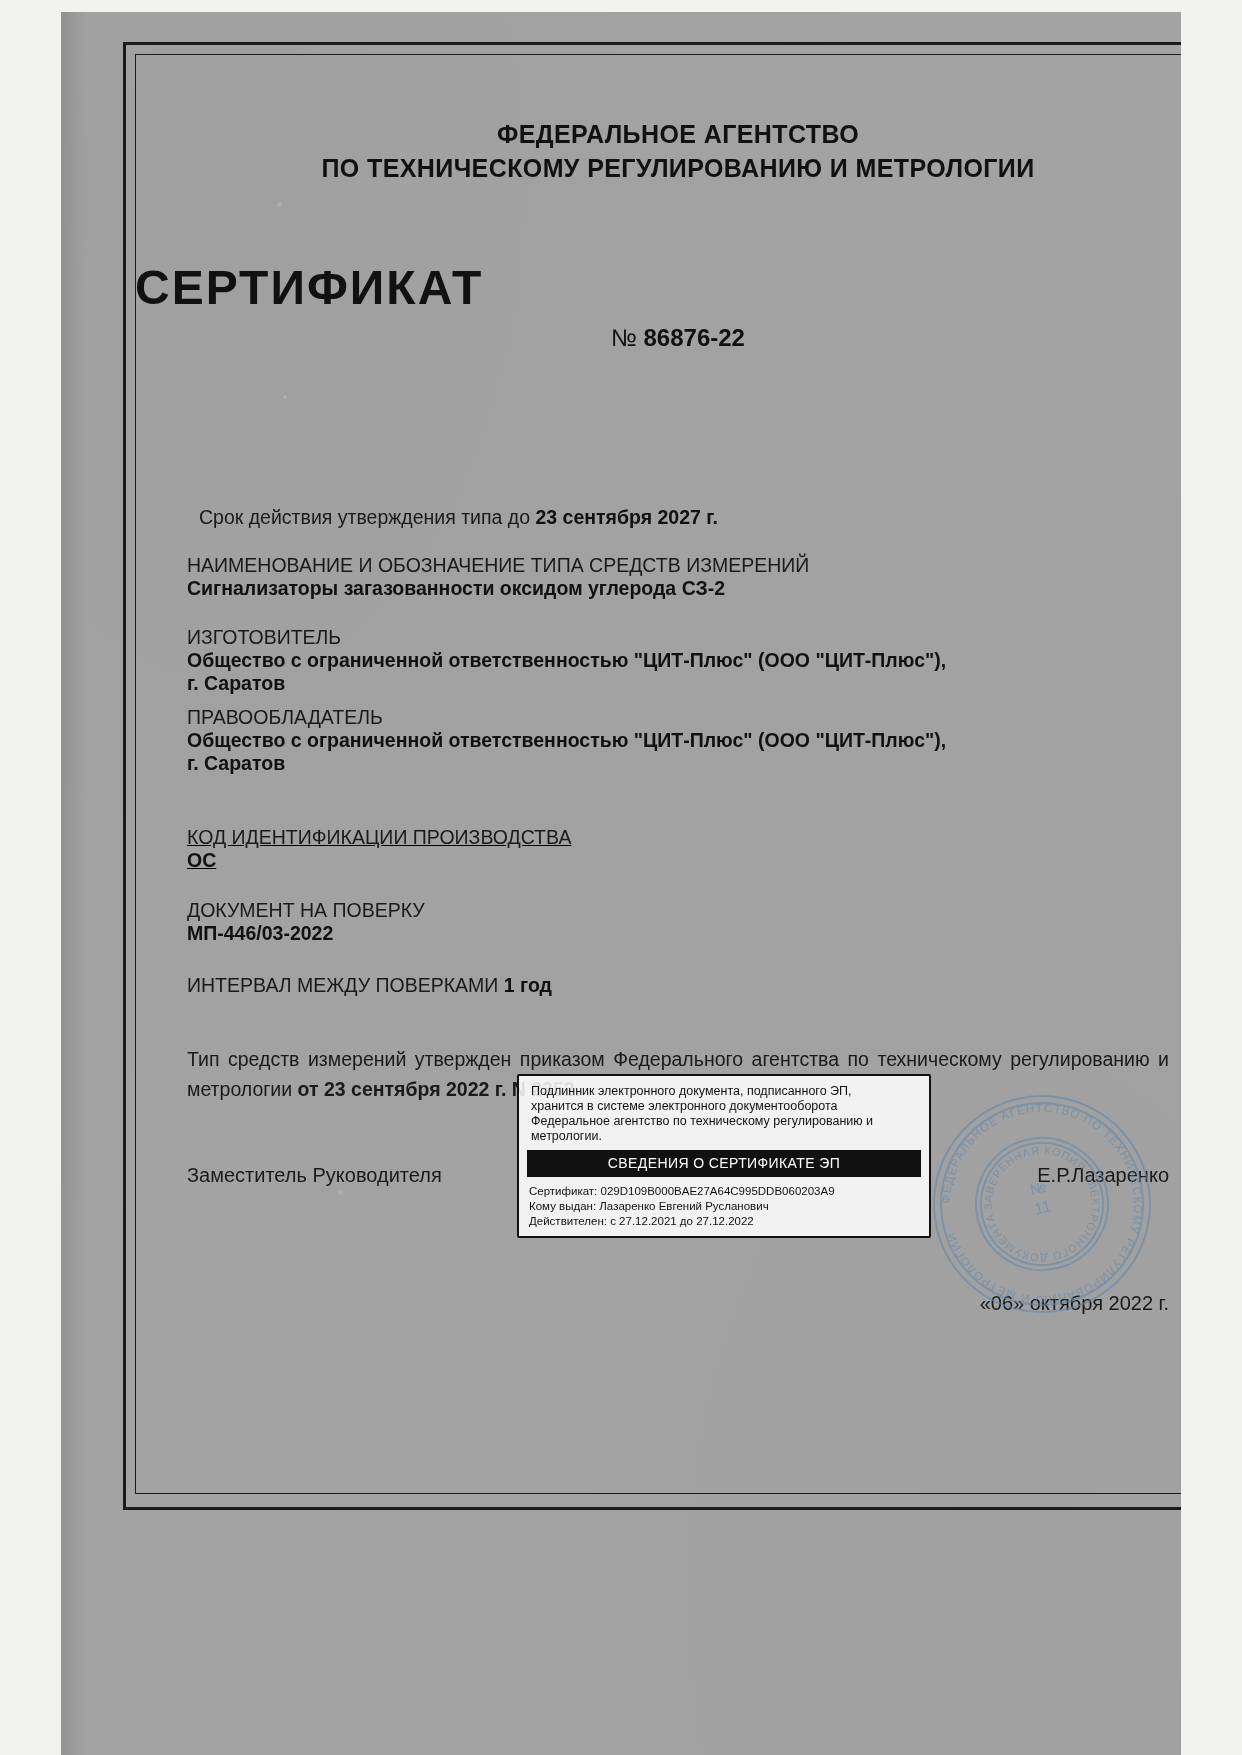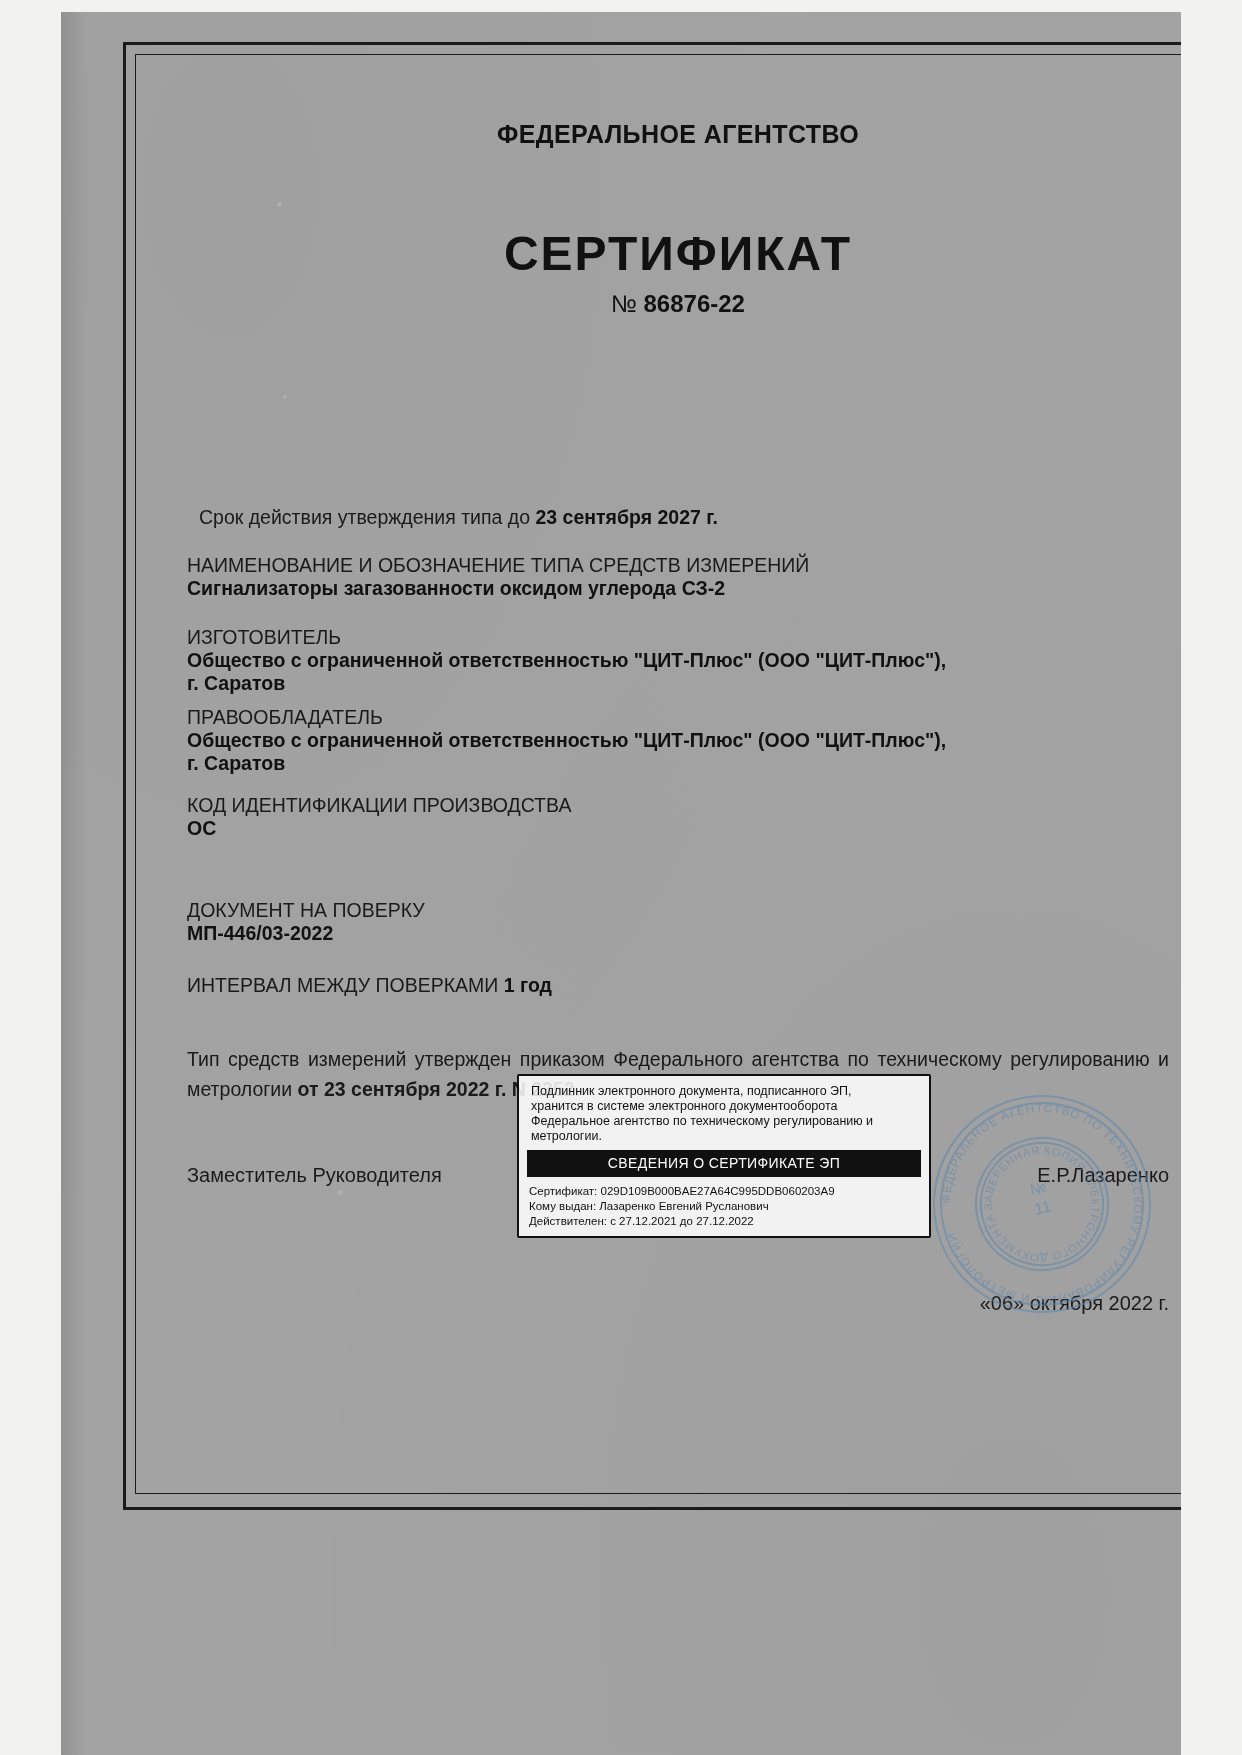--- a/index.html
+++ b/index.html
@@ -55,21 +55,21 @@
     text-align: center;
     font-weight: bold;
     font-size: 25px;
     letter-spacing: 0.4px;
     color: #111;
     line-height: 34px;
     margin-top: 63px;
   }
   .agency .l2 { display: block; }
   .cert-title {
-    text-align: center;
+    text-align: left;
     font-weight: bold;
     font-size: 48px;
     letter-spacing: 2px;
     color: #111;
     margin-top: 75px;
   }
   .cert-sub {
     text-align: center;
     font-weight: bold;
     font-size: 24px;
@@ -91,21 +91,21 @@
     width: 982px;
   }
   .row { font-size: 19.5px; color: #1a1a1a; line-height: 26px; }
   .row-label { font-size: 19.5px; color: #1a1a1a; }
   .row-value { font-size: 19.5px; color: #111; font-weight: bold; }
 
   .valid-line { position: absolute; top: 450px; left: 12px; }
   .sec-name { position: absolute; top: 500px; left: 0; }
   .sec-maker { position: absolute; top: 572px; left: 0; }
   .sec-owner { position: absolute; top: 652px; left: 0; }
-  .sec-code { position: absolute; top: 740px; left: 0; }
+  .sec-code { position: absolute; top: 772px; left: 0; text-decoration: underline; }
   .sec-doc { position: absolute; top: 845px; left: 0; }
   .sec-interval { position: absolute; top: 918px; left: 0; }
 
   .order-par {
     position: absolute;
     top: 990px;
     left: 0;
     width: 982px;
     font-size: 19.5px;
     line-height: 30px;
@@ -213,20 +213,21 @@
   <div class="spot" style="left:277px;top:1178px;width:5px;height:5px;"></div>
   <div class="spot" style="left:640px;top:645px;width:4px;height:4px;"></div>
 
   <div class="border-outer"></div>
   <div class="border-inner"></div>
 
   <div class="content">
 
     <div class="agency">
       <span class="l1">ФЕДЕРАЛЬНОЕ АГЕНТСТВО</span>
+      <span class="l2">ПО ТЕХНИЧЕСКОМУ РЕГУЛИРОВАНИЮ И МЕТРОЛОГИИ</span>
     </div>
 
     <div class="cert-title">СЕРТИФИКАТ</div>
     <div class="cert-num">
       <span>№</span>
       <b>86876-22</b>
     </div>
 
     <div class="body-block">
 

